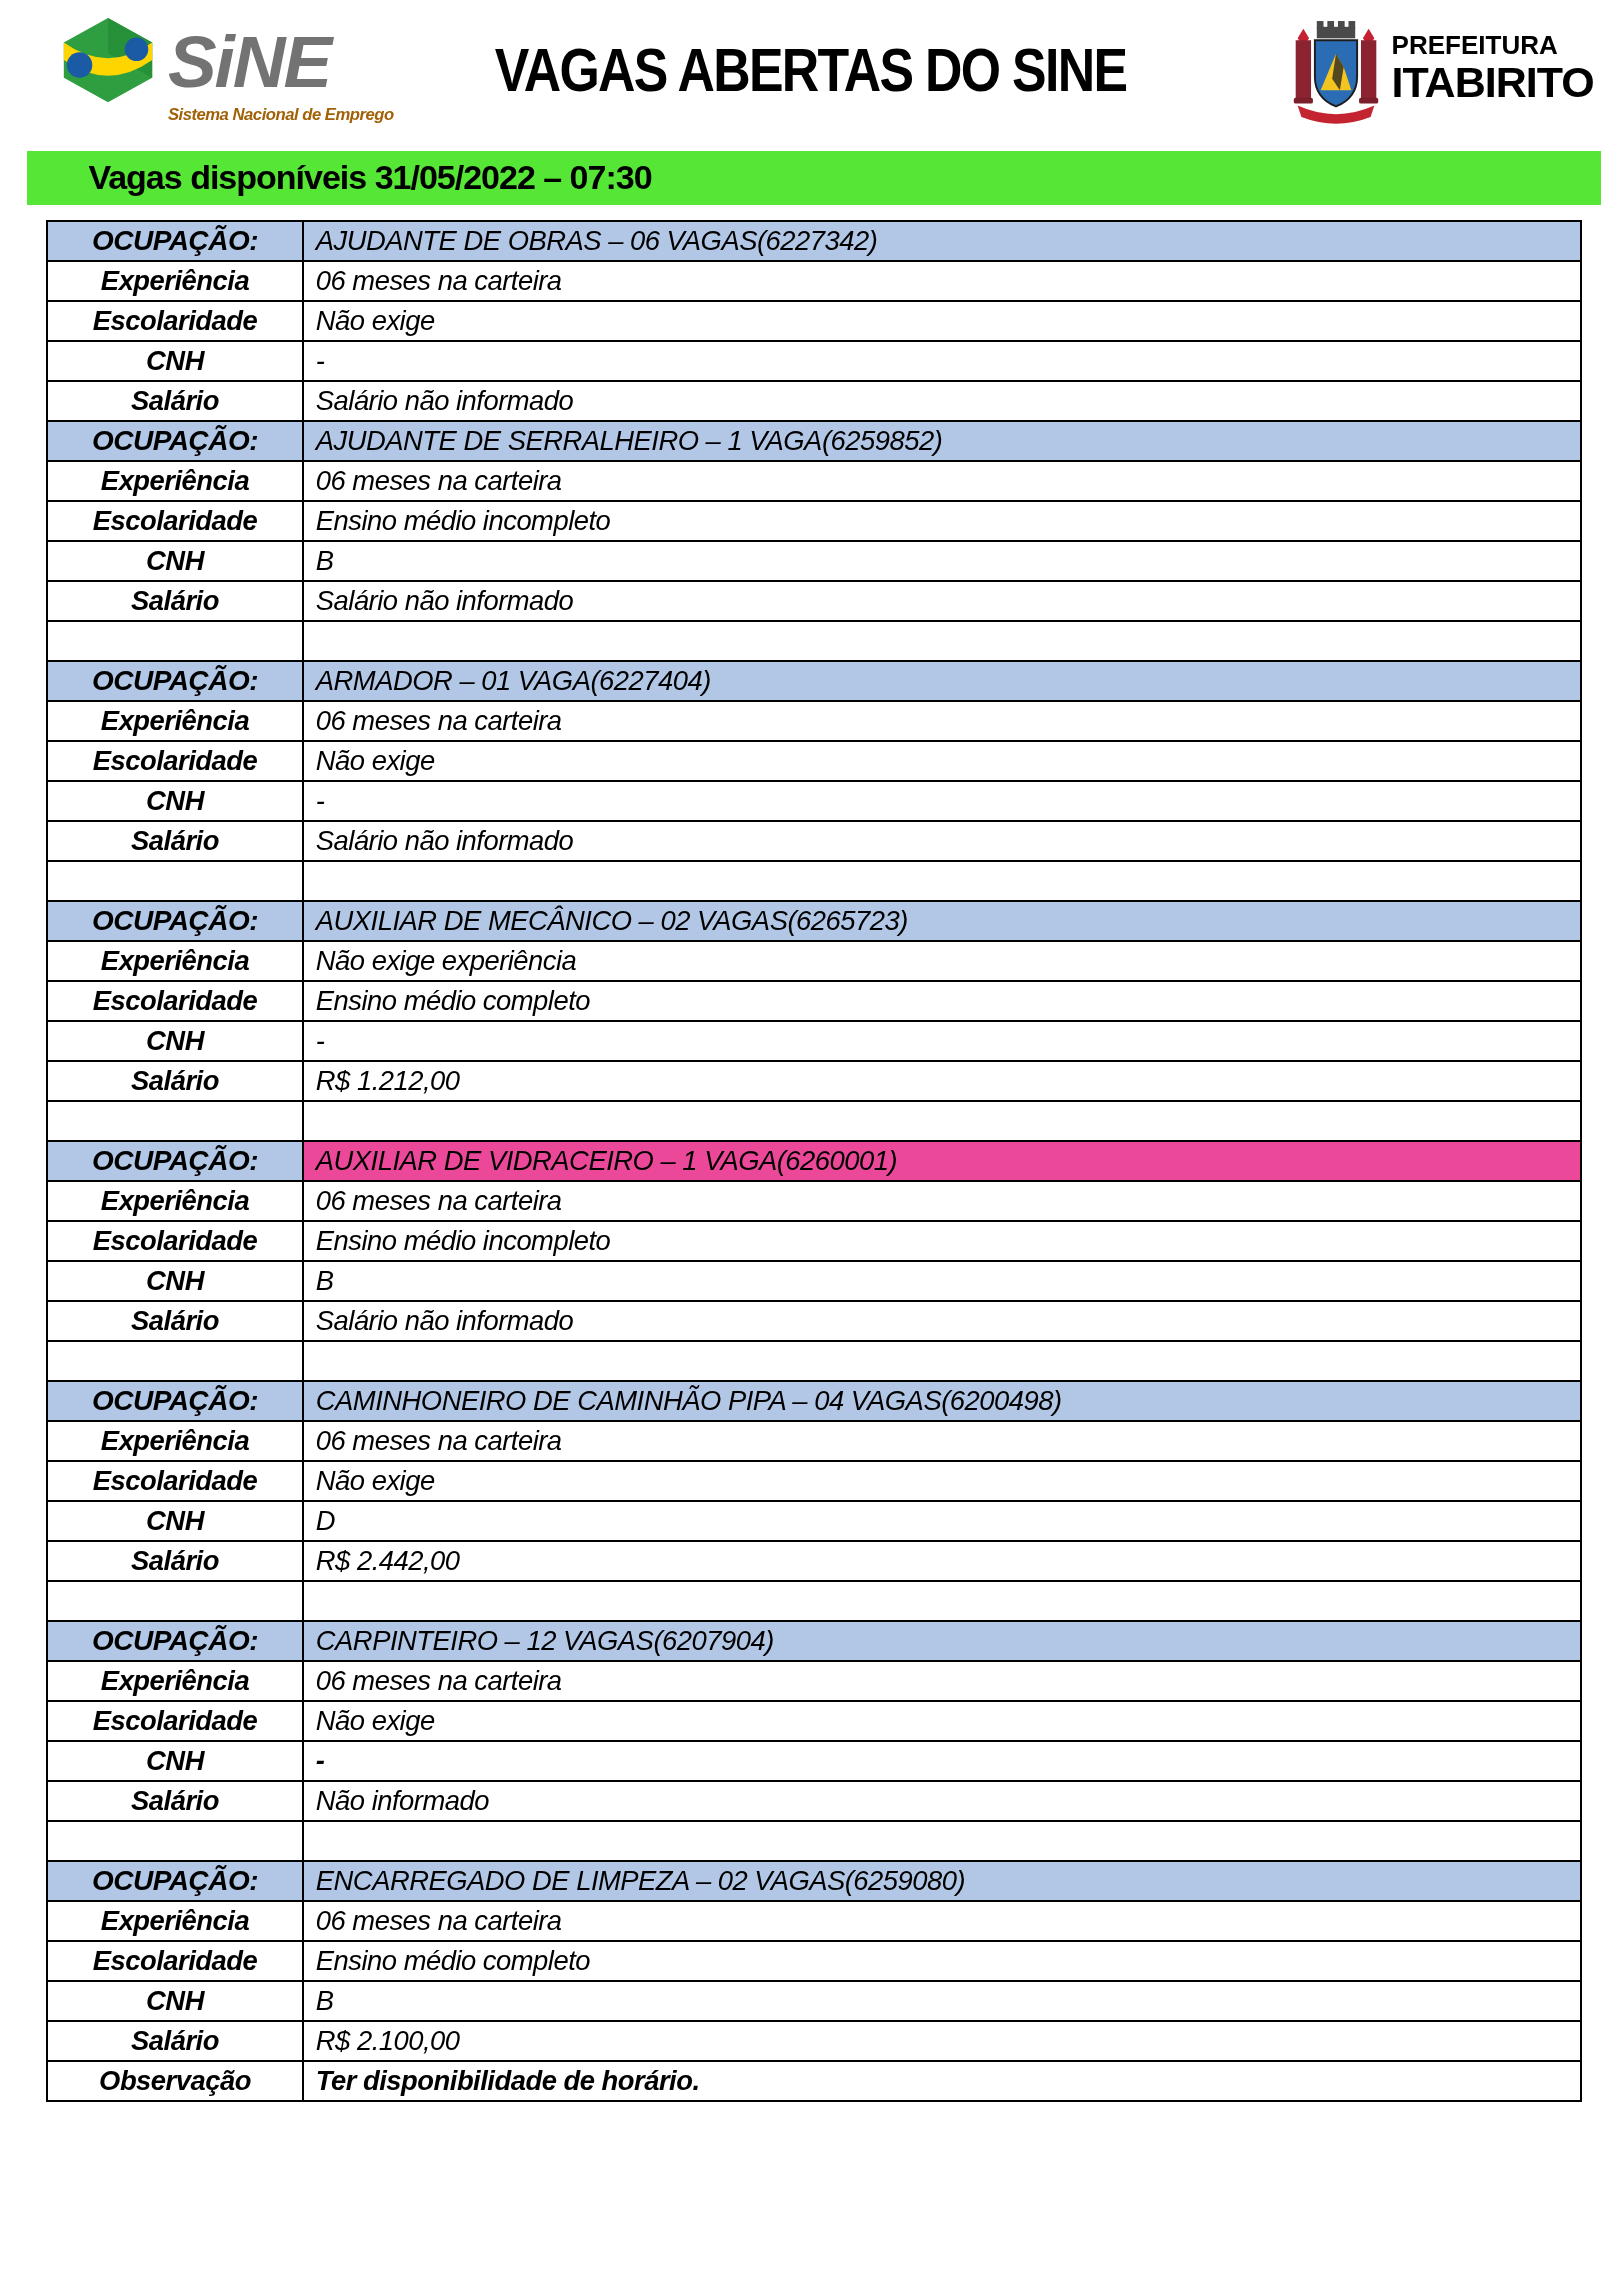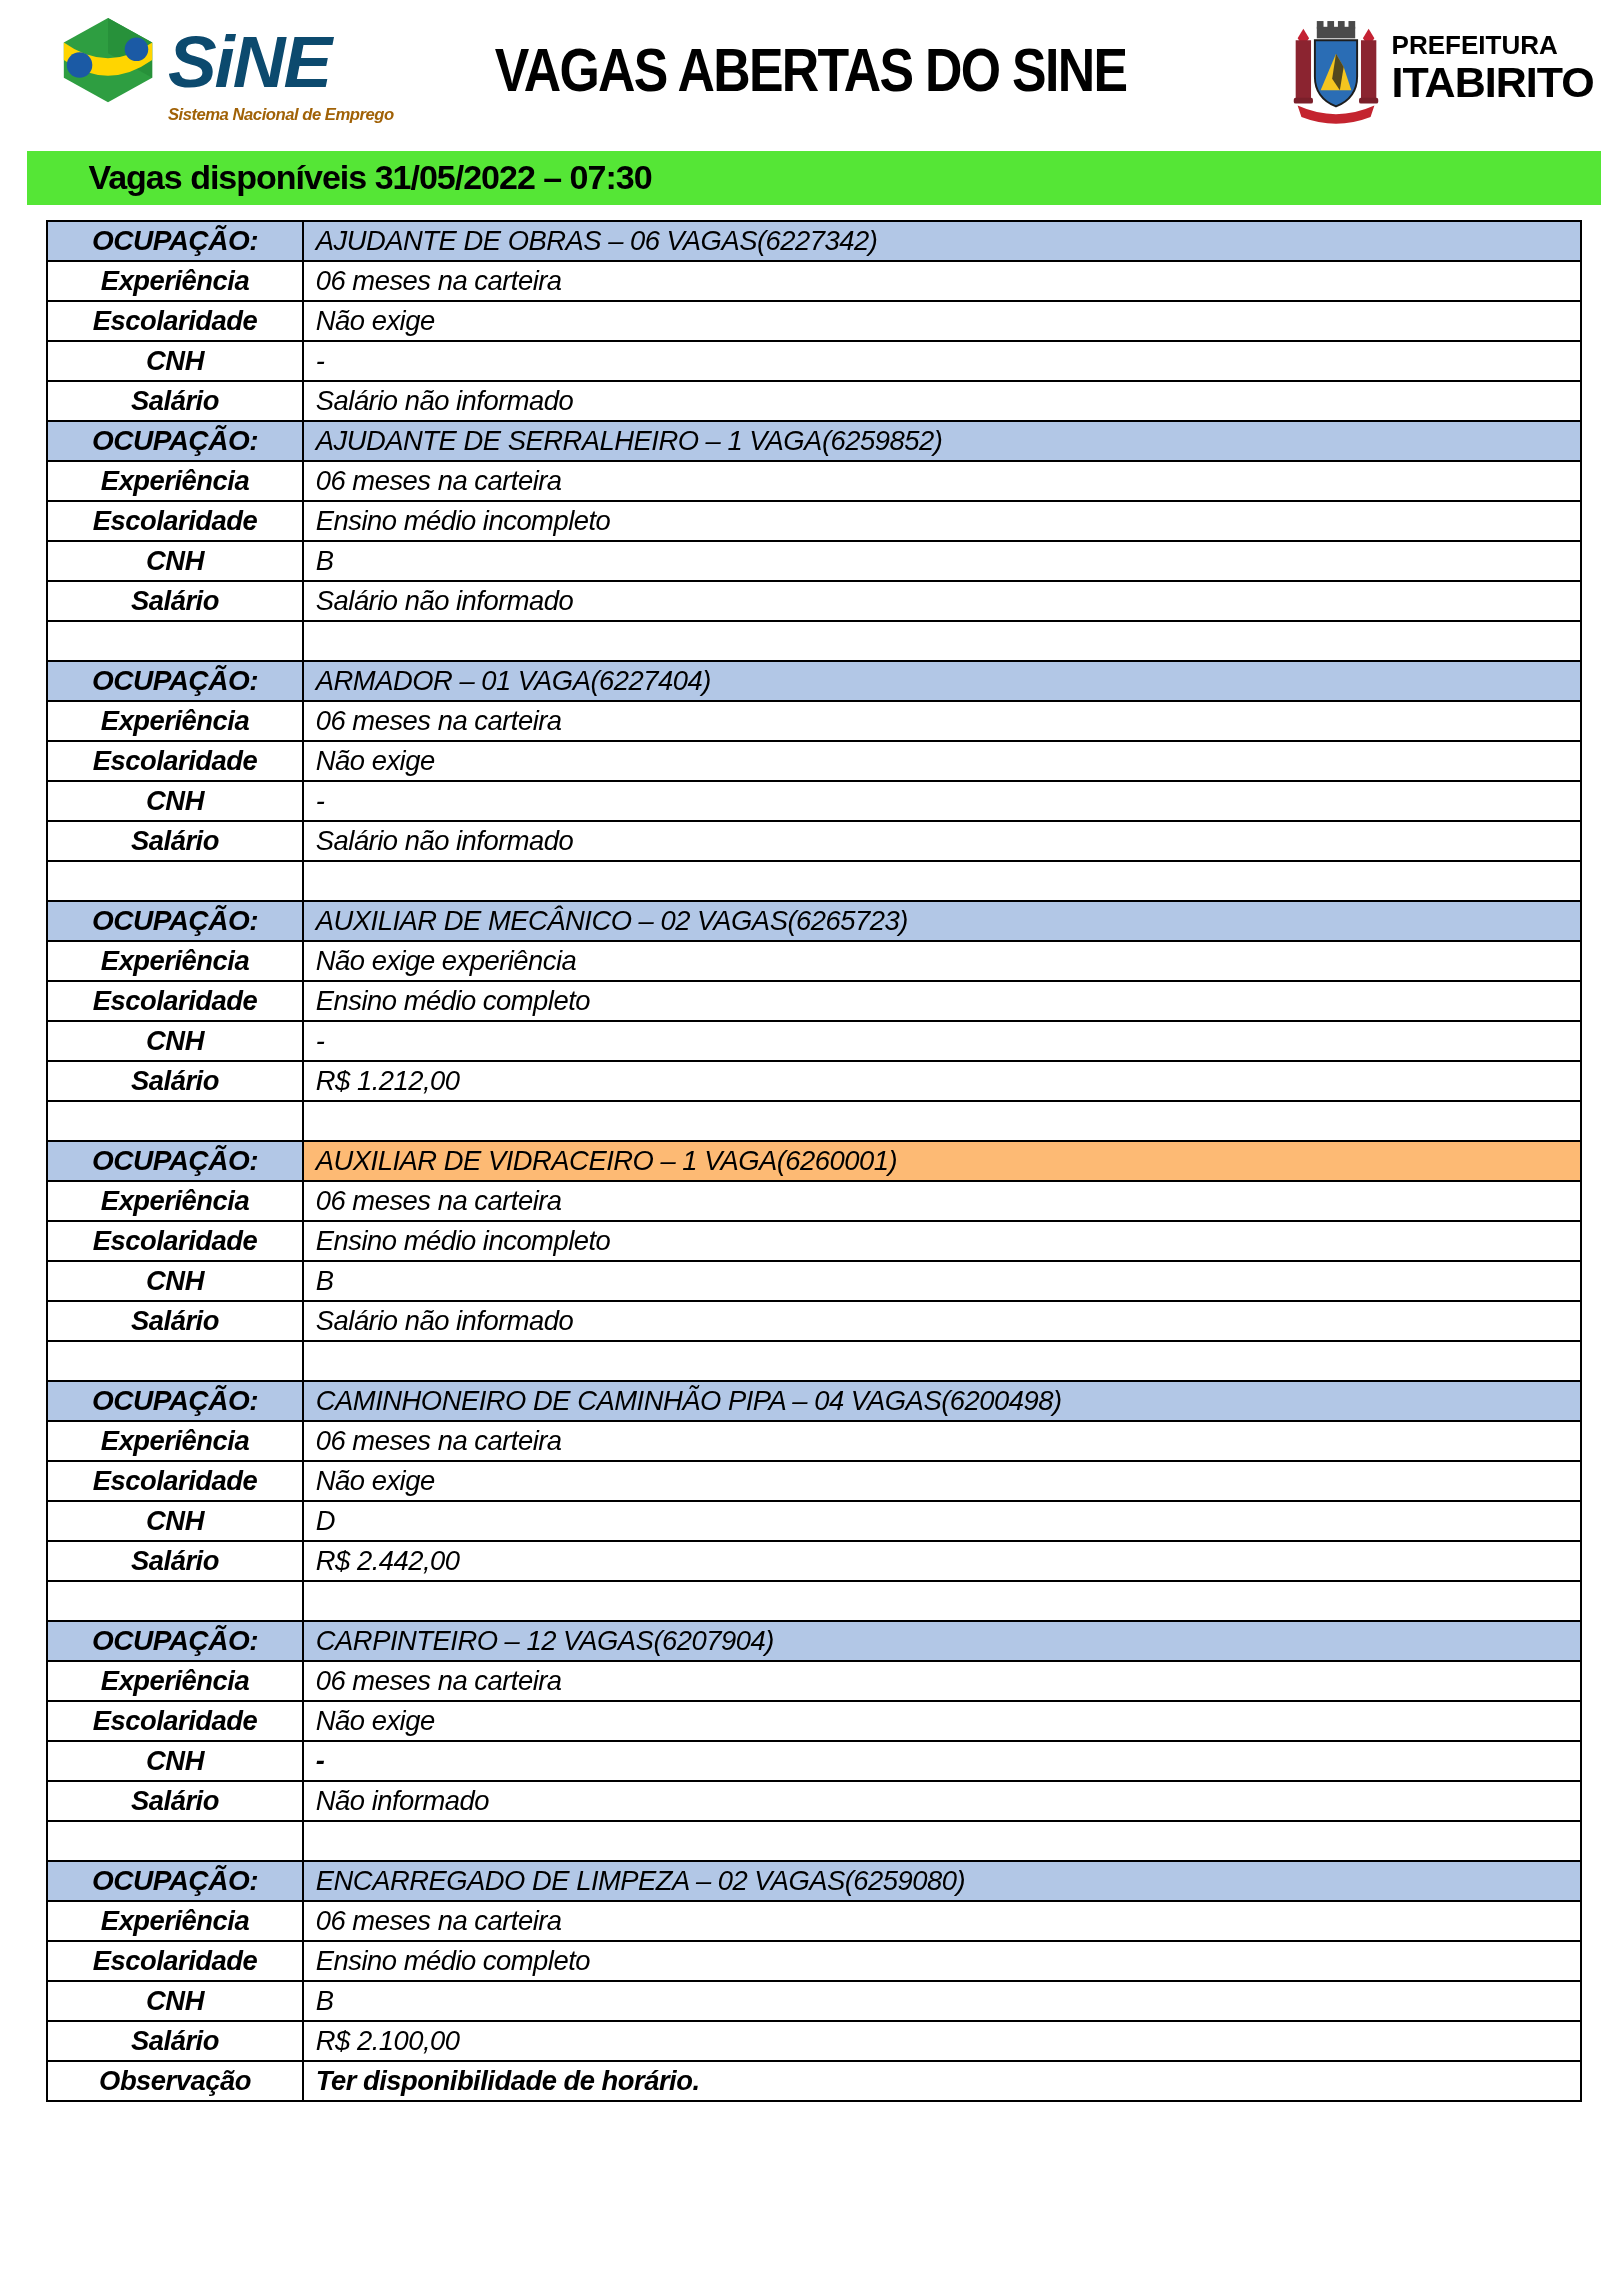--- a/index.html
+++ b/index.html
@@ -12,21 +12,21 @@
   }
 
   
   .doc-header { position: relative; height: 147px; }
 
   .sine-logo { position: absolute; left: 54px; top: 11.8px; display: flex; align-items: flex-start; }
   .sine-mark { width: 108px; height: 108px; }
   .sine-textwrap { display: flex; flex-direction: column; margin-left: 5.9px; margin-top: 17.6px; }
   .sine-word {
     font-size: 73px; font-weight: bold; font-style: italic;
-    color: #0c4a6e; line-height: 0.9; letter-spacing: -2px;
+    color: #737373; line-height: 0.9; letter-spacing: -2px;
   }
   .sine-sub {
     font-size: 16.7px; font-weight: bold; font-style: italic;
     color: #a16207; margin-top: 9.8px; letter-spacing: -0.5px;
   }
 
   .page-title {
     position: absolute; left: 0; right: 0; top: 35px;
     margin: 0; text-align: center;
     font-size: 61px; font-weight: bold; letter-spacing: -2px;
@@ -239,21 +239,21 @@
         <tr>
           <td class="label-cell">Salário</td>
           <td class="value-cell">R$ 1.212,00</td>
         </tr>
         <tr class="spacer-row">
           <td class="label-cell"></td>
           <td class="value-cell"></td>
         </tr>
         <tr class="header-row">
           <td class="label-cell" style="background: rgb(178, 199, 230);">OCUPAÇÃO:</td>
-          <td class="value-cell" style="background: #fdba74;">
+          <td class="value-cell" style="background: #ec4899;">
             <div class="value-flex">
               <span class="job-title">AUXILIAR DE VIDRACEIRO – 1 VAGA</span>
               <span class="job-id">(6260001)</span>
             </div>
           </td>
         </tr>
         <tr>
           <td class="label-cell">Experiência</td>
           <td class="value-cell">06 meses na carteira</td>
         </tr>

